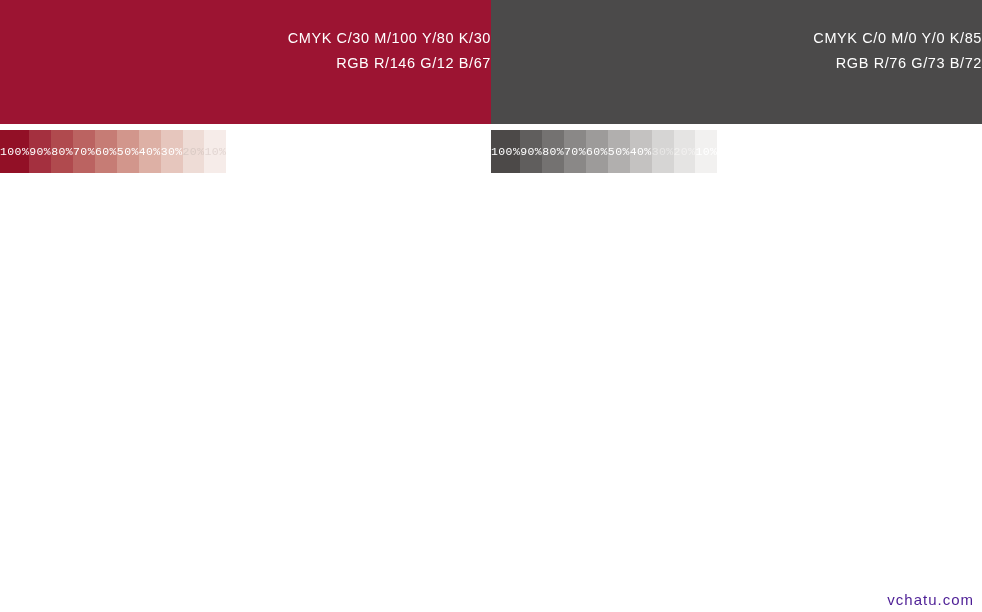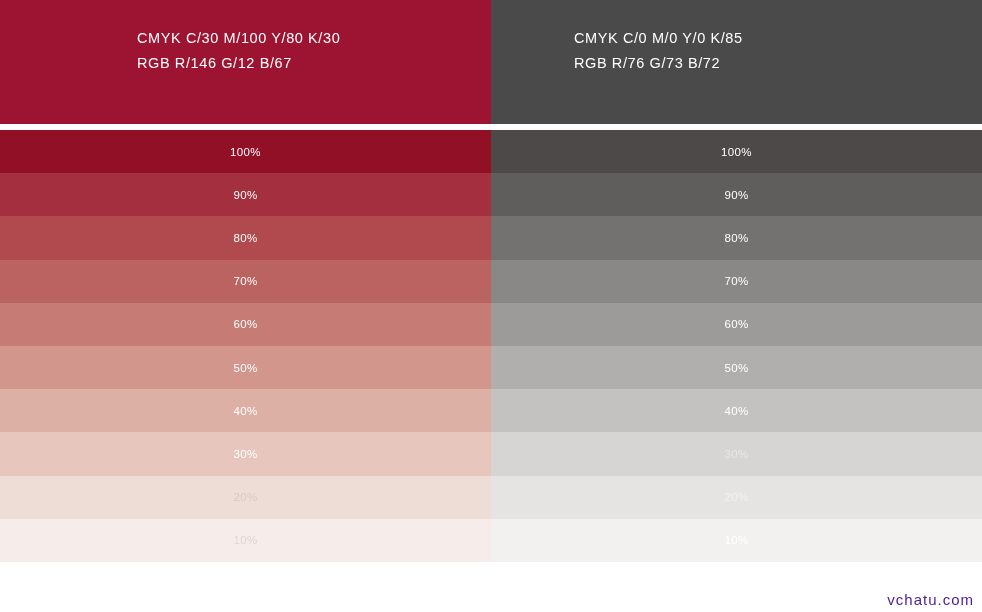--- a/index.html
+++ b/index.html
@@ -17,20 +17,21 @@
   .page {
     position: relative;
     width: 982px;
     height: 612px;
     background: #ffffff;
   }
   .columns {
     display: flex;
     width: 982px;
     height: 612px;
+    text-align: right;
   }
   .column {
     width: 491px;
     display: flex;
     flex-direction: column;
   }
   .header {
     height: 124px;
     box-sizing: border-box;
     padding: 26px 0 0 0;
@@ -48,22 +49,23 @@
     letter-spacing: 0.6px;
     line-height: 25px;
     white-space: nowrap;
   }
   .gap {
     height: 6px;
     background: #ffffff;
   }
   .swatches {
     display: flex;
-    flex-direction: column;
+    flex-direction: row;
     flex: 1;
+    font-family: Liberation Mono, monospace;
   }
   .swatch {
     height: 43.2px;
     display: flex;
     align-items: center;
     justify-content: center;
     position: relative;
   }
   .swatch-label {
     font-size: 11.5px;

